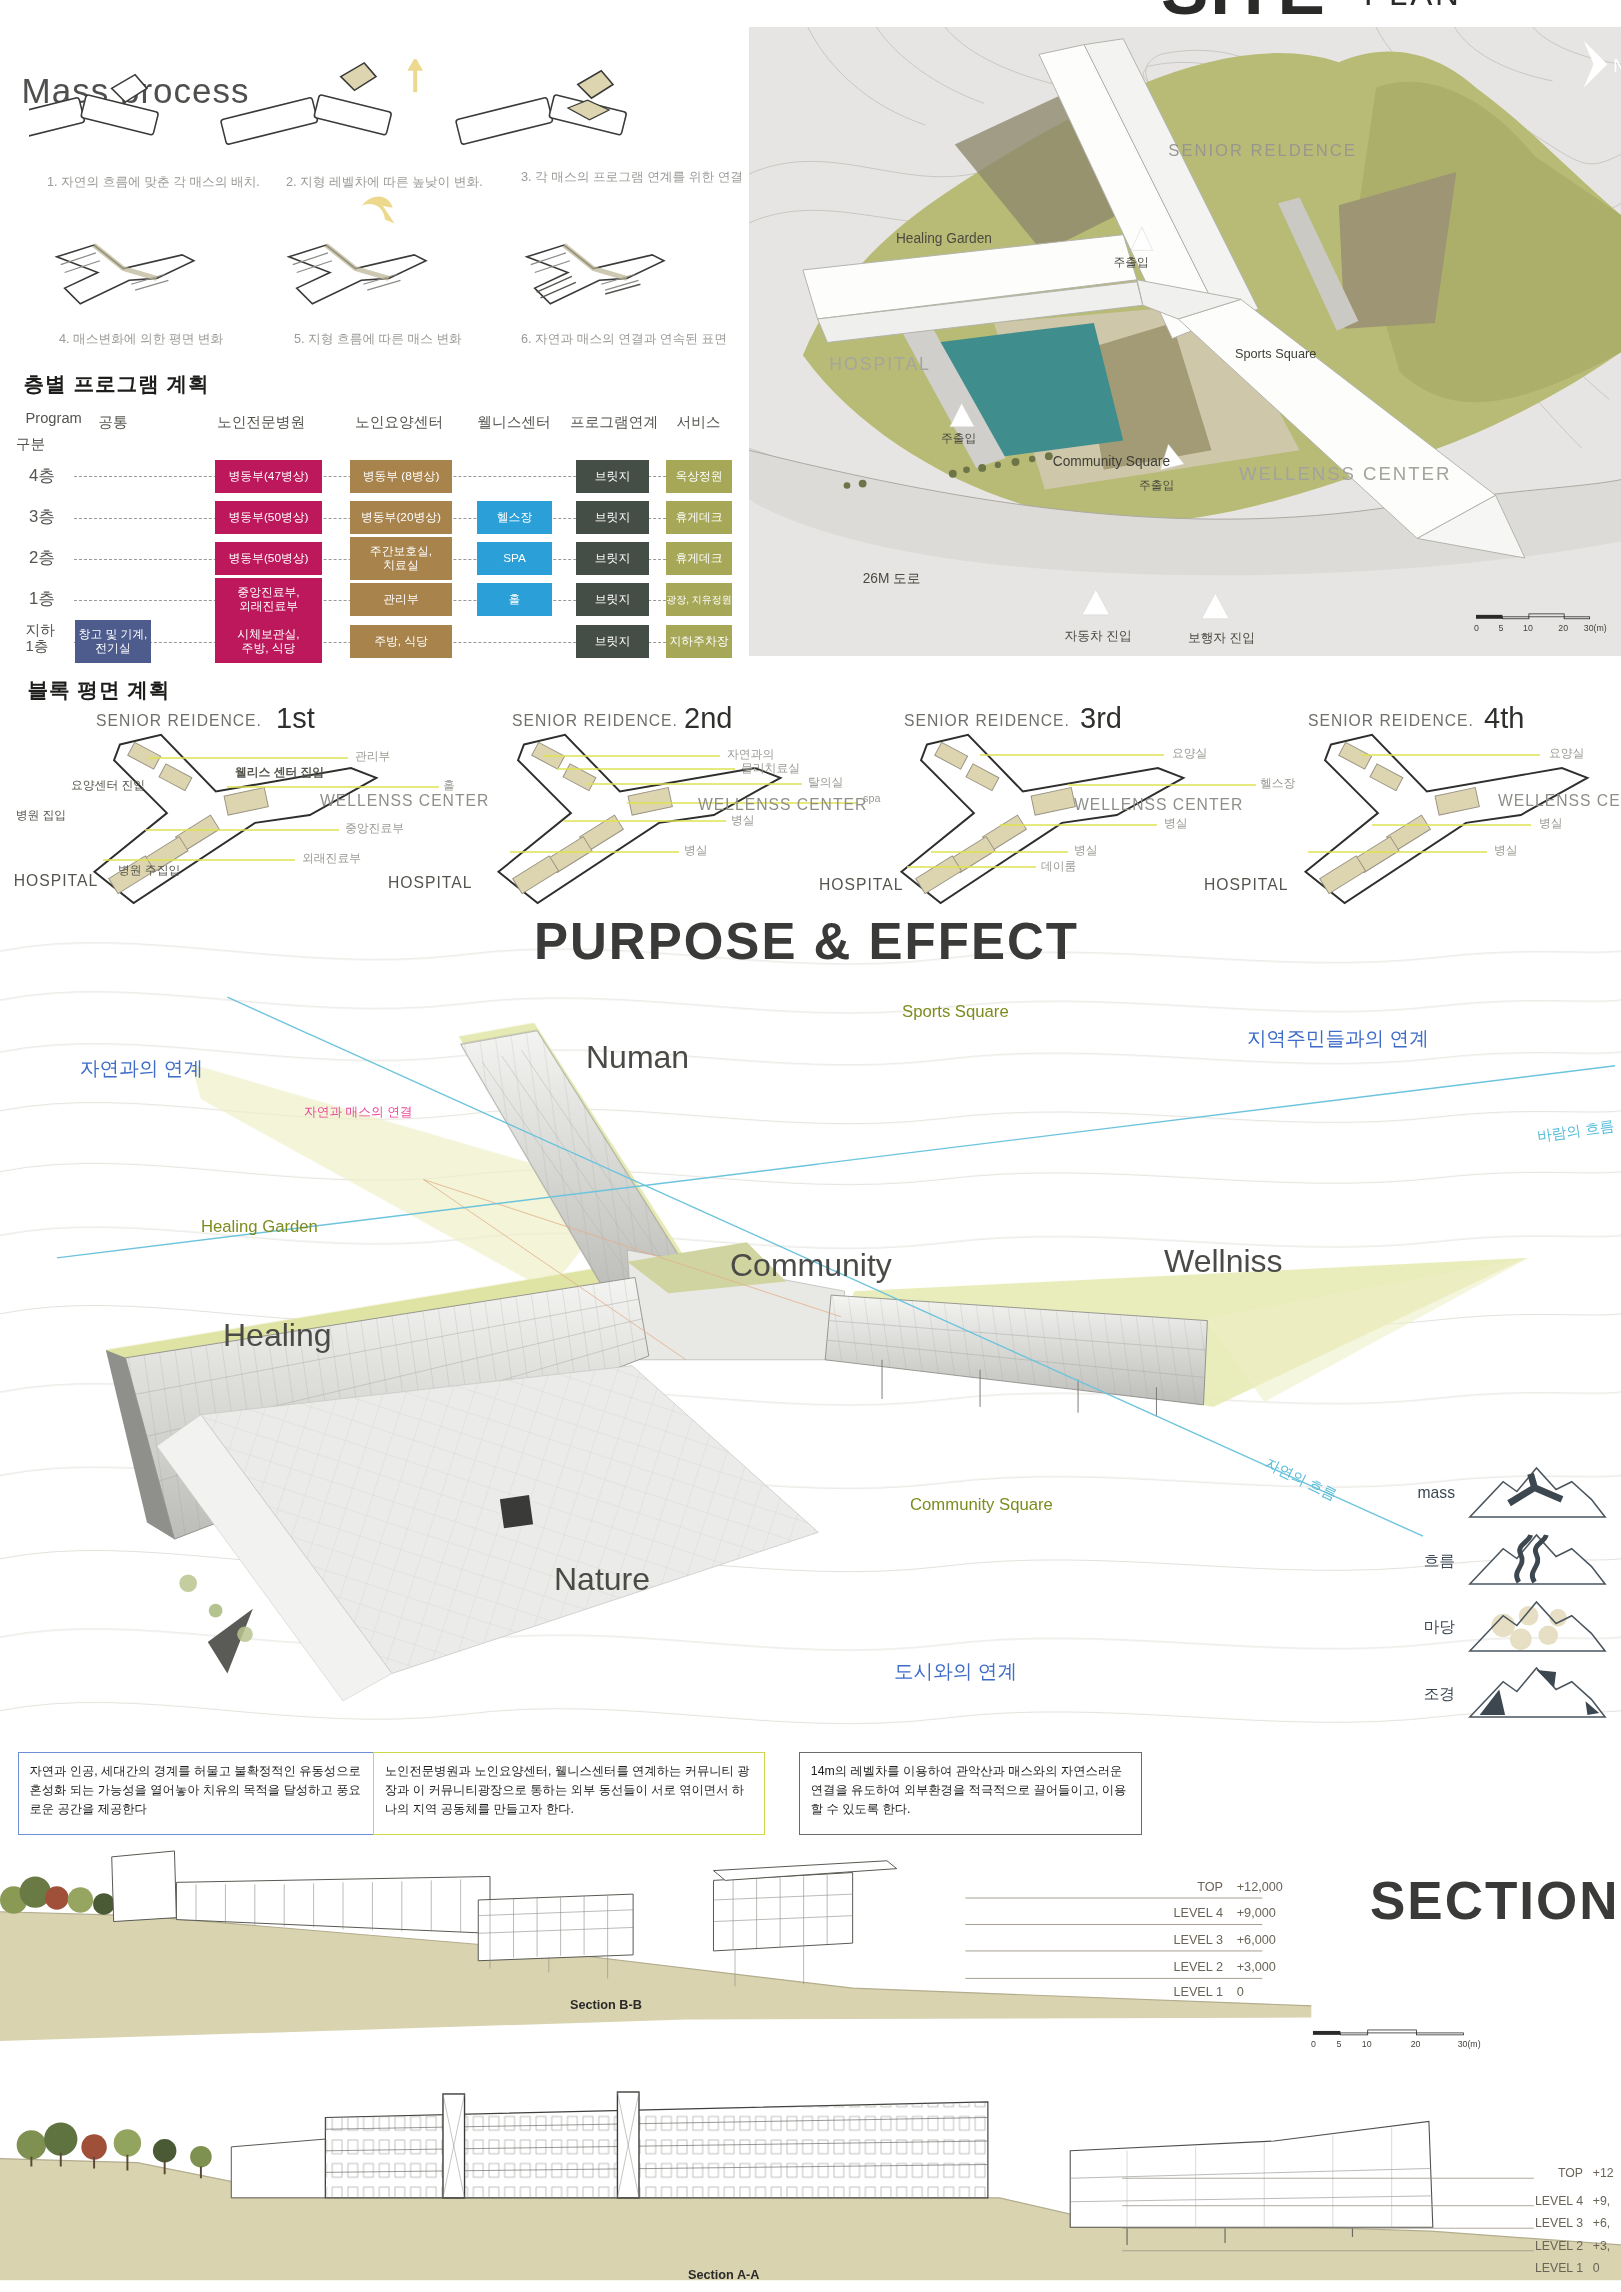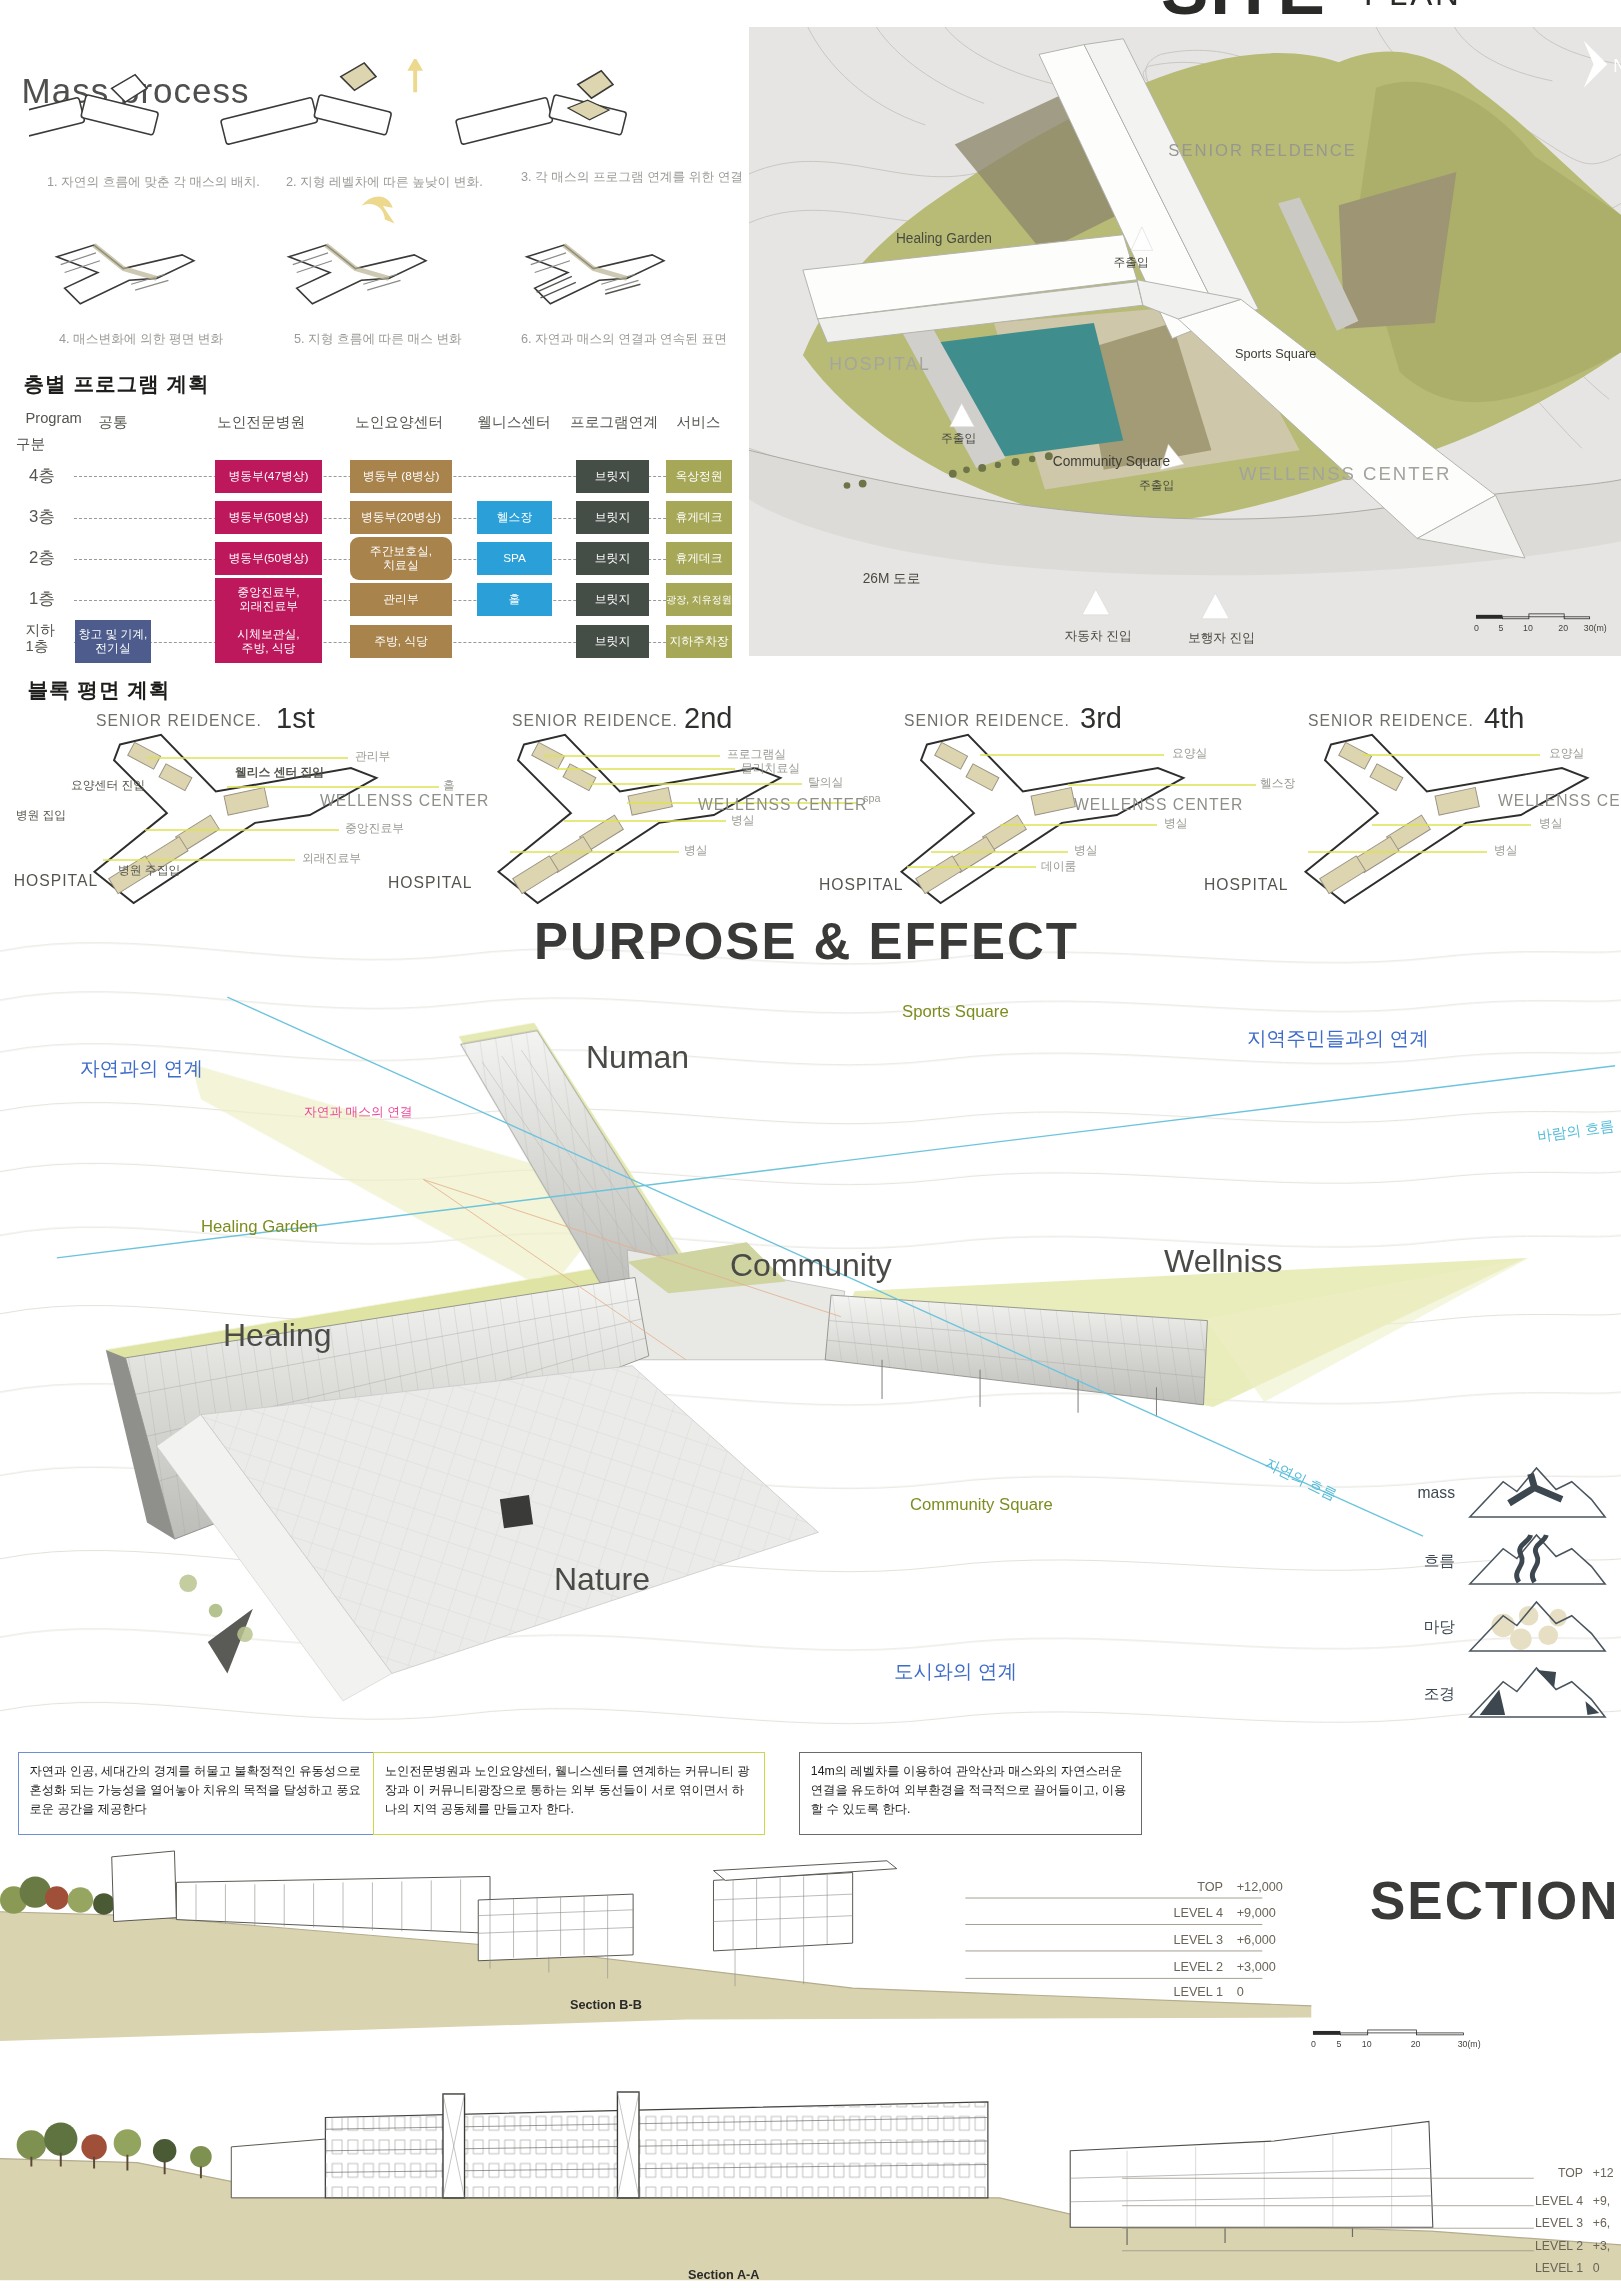--- a/index.html
+++ b/index.html
@@ -135,21 +135,21 @@
   <div class="fp-box c-bridge" style="left:576px;top:460px;width:73px;height:33px;">브릿지</div>
   <div class="fp-box c-serv" style="left:666px;top:460px;width:66px;height:33px;">옥상정원</div>
 
   <div class="fp-box c-hosp" style="left:215px;top:501px;width:107px;height:33px;">병동부(50병상)</div>
   <div class="fp-box c-care" style="left:350px;top:501px;width:102px;height:33px;">병동부(20병상)</div>
   <div class="fp-box c-well" style="left:477px;top:501px;width:75px;height:33px;">헬스장</div>
   <div class="fp-box c-bridge" style="left:576px;top:501px;width:73px;height:33px;">브릿지</div>
   <div class="fp-box c-serv" style="left:666px;top:501px;width:66px;height:33px;">휴게데크</div>
 
   <div class="fp-box c-hosp" style="left:215px;top:542px;width:107px;height:33px;">병동부(50병상)</div>
-  <div class="fp-box c-care" style="left:350px;top:537px;width:102px;height:43px;border-radius:9px;">주간보호실,
+  <div class="fp-box c-care" style="left:350px;top:537px;width:102px;height:43px;">주간보호실,
 치료실</div>
   <div class="fp-box c-well" style="left:477px;top:542px;width:75px;height:33px;">SPA</div>
   <div class="fp-box c-bridge" style="left:576px;top:542px;width:73px;height:33px;">브릿지</div>
   <div class="fp-box c-serv" style="left:666px;top:542px;width:66px;height:33px;">휴게데크</div>
 
   <div class="fp-box c-hosp" style="left:215px;top:578px;width:107px;height:43px;">중앙진료부,
 외래진료부</div>
   <div class="fp-box c-care" style="left:350px;top:583px;width:102px;height:33px;">관리부</div>
   <div class="fp-box c-well" style="left:477px;top:583px;width:75px;height:33px;">홀</div>
   <div class="fp-box c-bridge" style="left:576px;top:583px;width:73px;height:33px;">브릿지</div>
@@ -293,21 +293,21 @@
   <div class="abs bp-lbl" style="left:302px;top:851px;">외래진료부</div>
   <div class="abs bp-lbl dark" style="left:118px;top:863px;">병원 주집입</div>
   <div class="abs bp-big" style="left:13.7px;top:872px;color:#55554f;">HOSPITAL</div>
 
   <svg class="abs" style="left:463px;top:723px;" width="392" height="186" viewBox="0 0 400 190">
       <use href="#yshape"></use>
     </svg>
   <div class="abs bp-senior" style="left:512px;top:712px;">SENIOR REIDENCE.</div>
   <div class="abs bp-num" style="left:684px;top:702px;">2nd</div>
   <div class="bp-line" style="left:544px;top:755px;width:176px;"></div>
-  <div class="abs bp-lbl" style="left:727px;top:747px;">프로그램실</div>
+  <div class="abs bp-lbl" style="left:727px;top:747px;">자연과의</div>
   <div class="bp-line" style="left:557px;top:768px;width:178px;"></div>
   <div class="abs bp-lbl" style="left:741px;top:761px;">물리치료실</div>
   <div class="bp-line" style="left:588px;top:783px;width:214px;"></div>
   <div class="abs bp-lbl" style="left:808px;top:775px;">탈의실</div>
   <div class="bp-line" style="left:627px;top:802px;width:231px;"></div>
   <div class="abs bp-lbl" style="left:863px;top:792px;font-size:10.8px;">spa</div>
   <div class="abs bp-big" style="left:698px;top:796px;">WELLENSS CENTER</div>
   <div class="bp-line" style="left:564px;top:820px;width:162px;"></div>
   <div class="abs bp-lbl" style="left:731px;top:813px;">병실</div>
   <div class="bp-line" style="left:510px;top:851px;width:169px;"></div>

